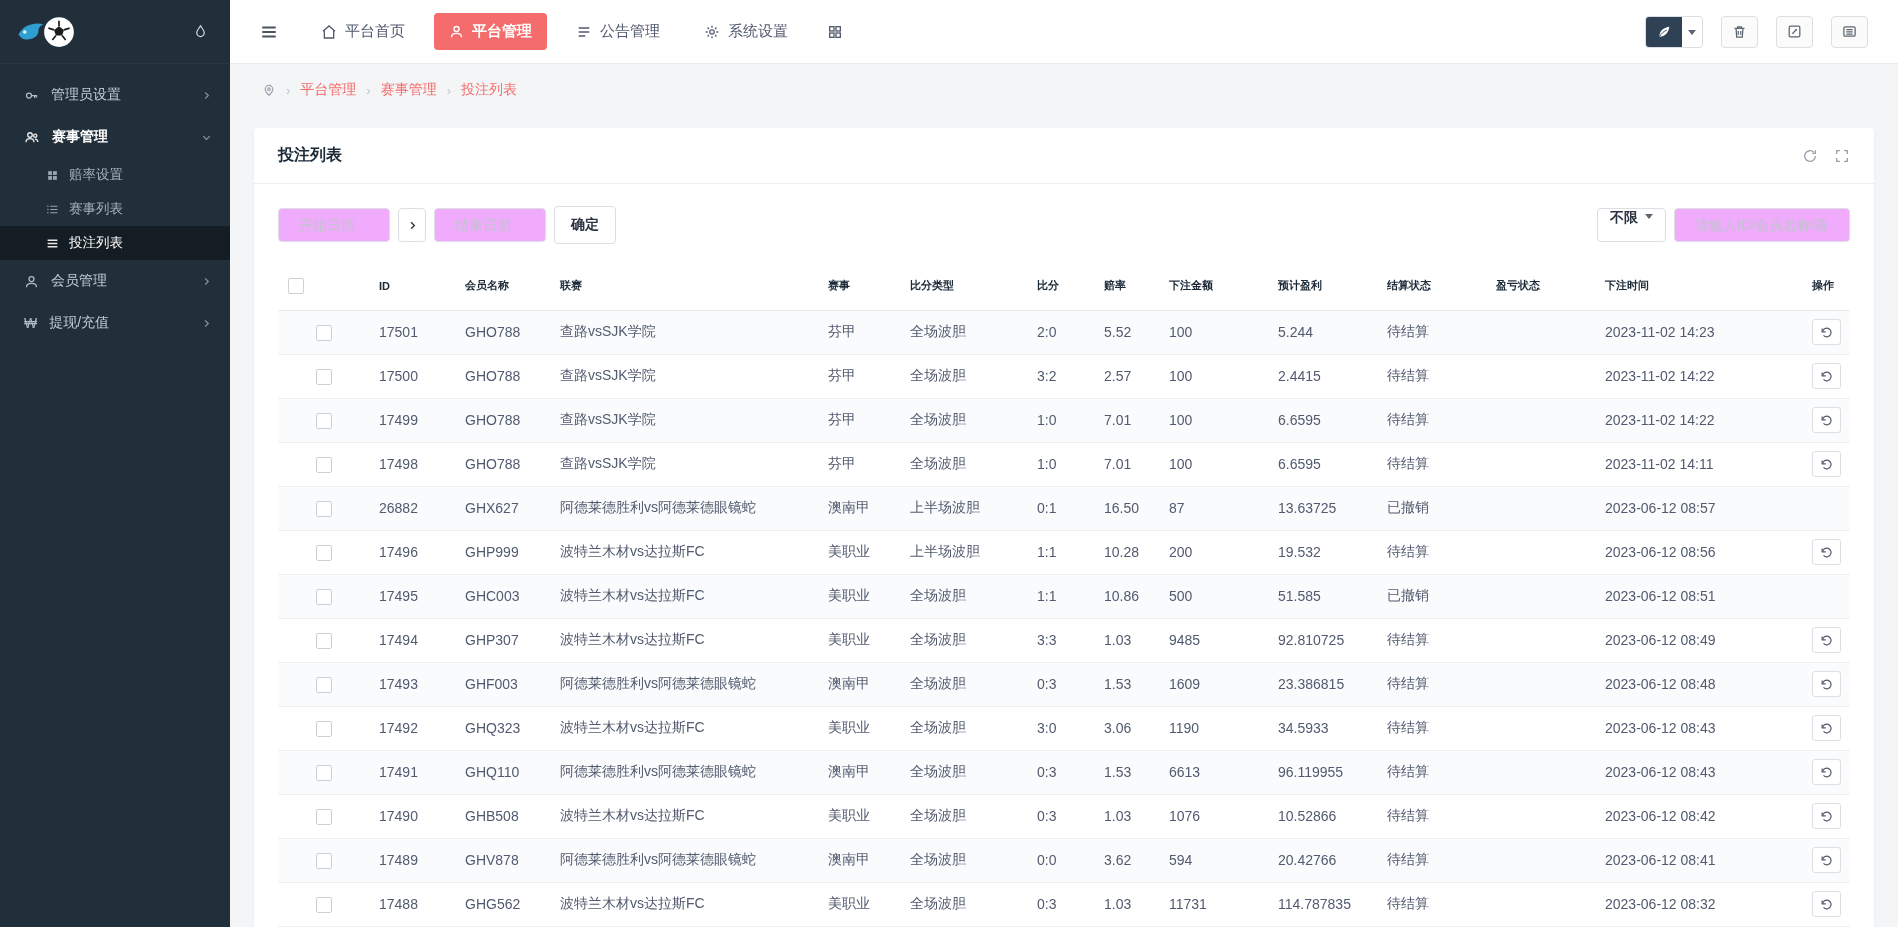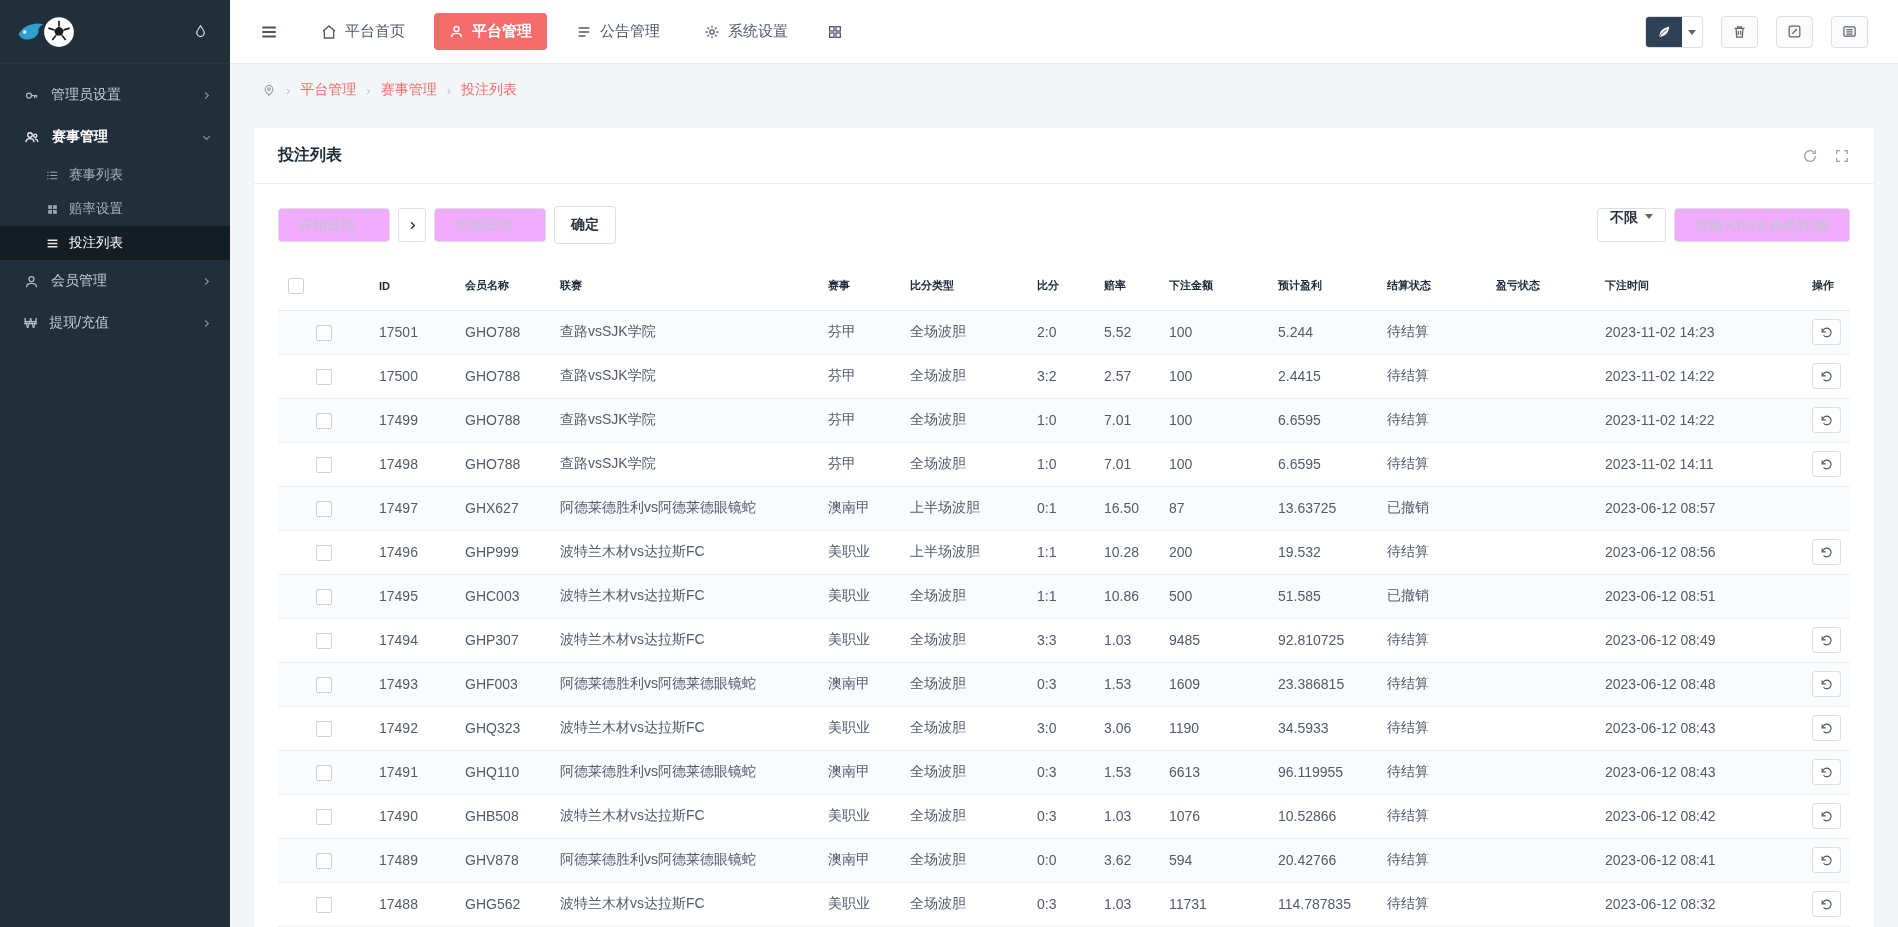--- a/index.html
+++ b/index.html
@@ -139,39 +139,39 @@
         <span class="mi-arrow">
           <svg width="11" height="11" viewBox="0 0 24 24" fill="none" stroke="currentColor" stroke-width="2.5">
               <path d="M5 9l7 7 7-7"></path>
             </svg>
         </span>
       </div>
 
       <div>
         <div class="submenu-item">
           <span class="smi-icon">
+            <svg width="13" height="13" viewBox="0 0 24 24" fill="currentColor">
+                <rect x="4" y="4" width="7" height="7"></rect>
+                <rect x="13" y="4" width="7" height="7"></rect>
+                <rect x="4" y="13" width="7" height="7"></rect>
+                <rect x="13" y="13" width="7" height="7"></rect>
+              </svg>
+          </span>
+          <span>赔率设置</span>
+        </div>
+        <div class="submenu-item">
+          <span class="smi-icon">
             <svg width="13" height="13" viewBox="0 0 24 24" fill="none" stroke="currentColor" stroke-width="2">
                 <path d="M8 6h13M8 12h13M8 18h13"></path>
                 <circle cx="3.5" cy="6" r="1.3" fill="currentColor" stroke="none"></circle>
                 <circle cx="3.5" cy="12" r="1.3" fill="currentColor" stroke="none"></circle>
                 <circle cx="3.5" cy="18" r="1.3" fill="currentColor" stroke="none"></circle>
               </svg>
           </span>
           <span>赛事列表</span>
-        </div>
-        <div class="submenu-item">
-          <span class="smi-icon">
-            <svg width="13" height="13" viewBox="0 0 24 24" fill="currentColor">
-                <rect x="4" y="4" width="7" height="7"></rect>
-                <rect x="13" y="4" width="7" height="7"></rect>
-                <rect x="4" y="13" width="7" height="7"></rect>
-                <rect x="13" y="13" width="7" height="7"></rect>
-              </svg>
-          </span>
-          <span>赔率设置</span>
         </div>
         <div class="submenu-item active">
           <span class="smi-icon">
             <svg width="13" height="13" viewBox="0 0 24 24" fill="none" stroke="currentColor" stroke-width="2.4">
                 <path d="M3 6h18M3 12h18M3 18h18"></path>
               </svg>
           </span>
           <span>投注列表</span>
         </div>
       </div>
@@ -487,21 +487,21 @@
           <svg width="13" height="13" viewBox="0 0 24 24" fill="none" stroke="currentColor" stroke-width="2.2">
                           <path d="M4.5 11a8 8 0 1 1 2 6.3"></path>
                           <path d="M4 4.5V11h6.5"></path>
                         </svg>
         </span>
       </button>
     </td>
   </tr>
                 <tr class="stripe">
     <td class="col-check-cell"><span class="checkbox"></span></td>
-    <td>17497</td>
+    <td>26882</td>
     <td>GHX627</td>
     <td>阿德莱德胜利vs阿德莱德眼镜蛇</td>
     <td>澳南甲</td>
     <td>上半场波胆</td>
     <td>0:1</td>
     <td>16.50</td>
     <td>87</td>
     <td>13.63725</td>
     <td>已撤销</td>
     <td></td>

